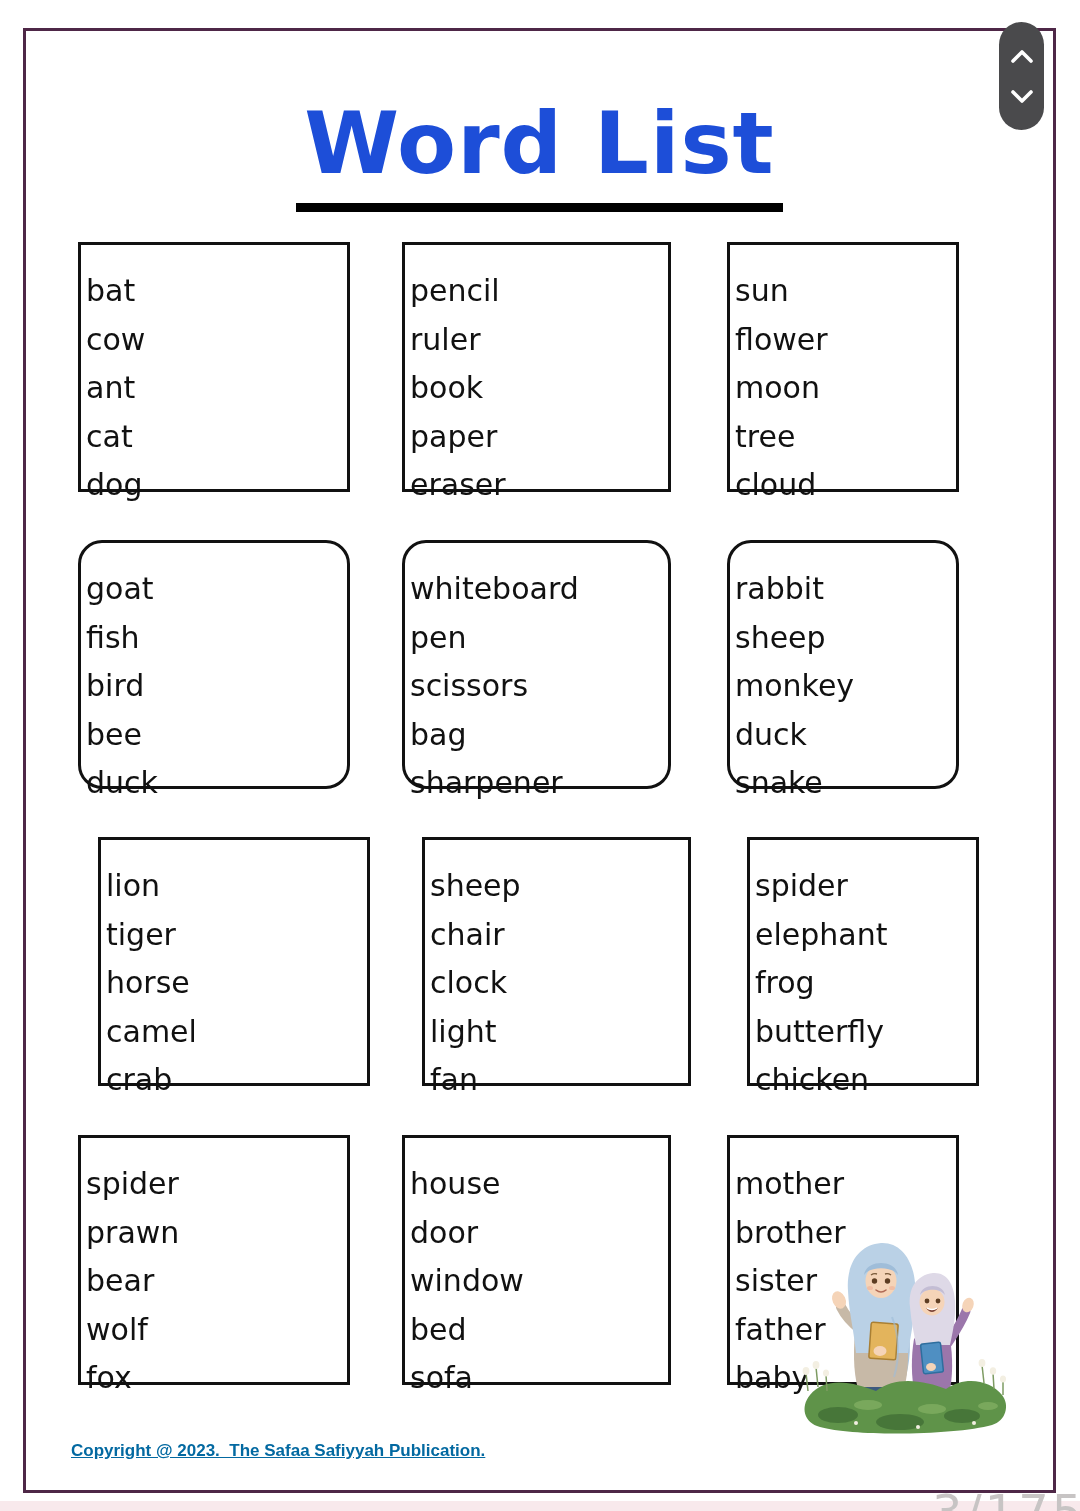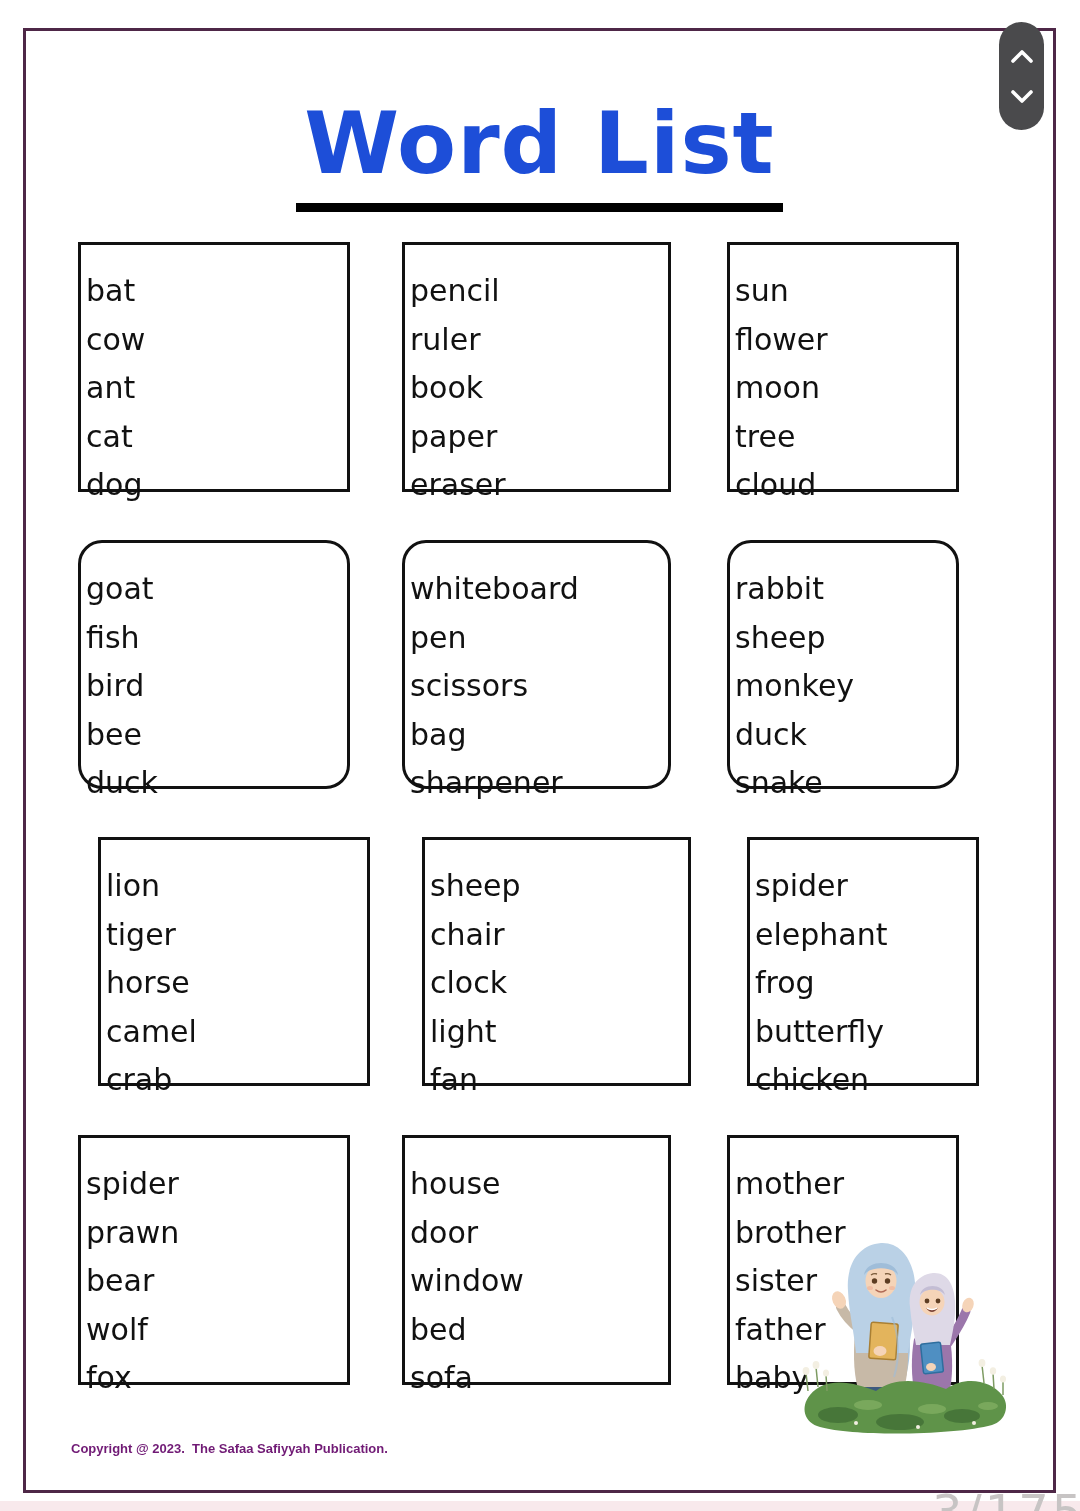--- a/index.html
+++ b/index.html
@@ -27,22 +27,22 @@
   
   .c1 { left:52px;  width:272px; }
   .c2 { left:376px; width:269px; }
   .c3 { left:701px; width:232px; }
   .r1 { top:211px;  height:250px; }
   .r2 { top:509px;  height:249px;border-radius:24px; }
   .r3 { top:806px;  height:249px;margin-left:20px; }
   .r4 { top:1104px; height:250px; }
 
   
-  .copyright { position:absolute; left:45px; top:1410px; font-size:13px; font-weight:bold;
-               color:#701a75; font-family:"Liberation Sans", sans-serif; white-space:pre; }
+  .copyright { position:absolute; left:45px; top:1410px; font-size:17px; font-weight:bold;
+               color:#0369a1; font-family:"Liberation Sans", sans-serif; white-space:pre;text-decoration:underline; }
 
   
   .kids { position:absolute; left:770px; top:1194px; width:216px; height:212px; z-index:5; }
 
   
   .scroll-pill { position:absolute; left:999px; top:22px; width:45px; height:108px;
                  background:#4a4a4c; border-radius:23px; display:flex; flex-direction:column;
                  align-items:center; justify-content:center; gap:16px; z-index:20; }
   .scroll-btn { width:30px; height:24px; background:transparent; border:none; cursor:pointer;
                 display:flex; align-items:center; justify-content:center; }

